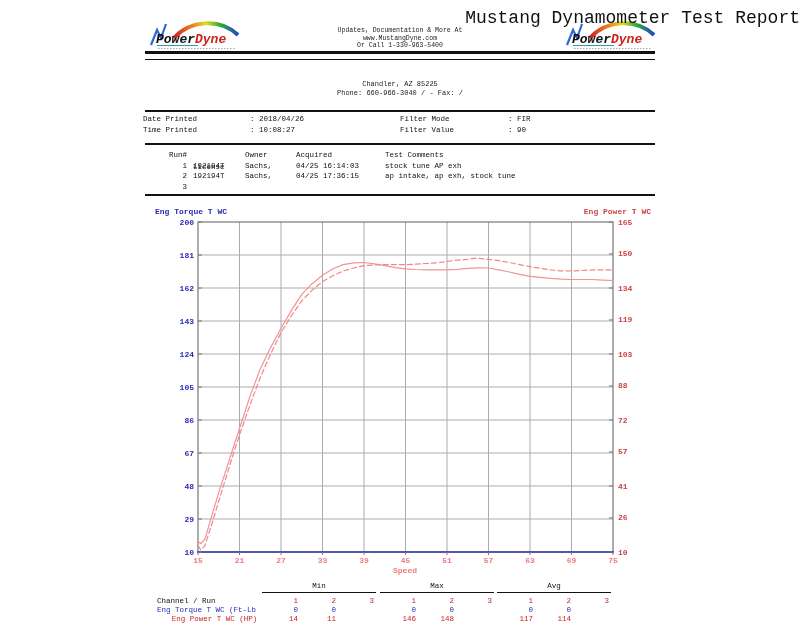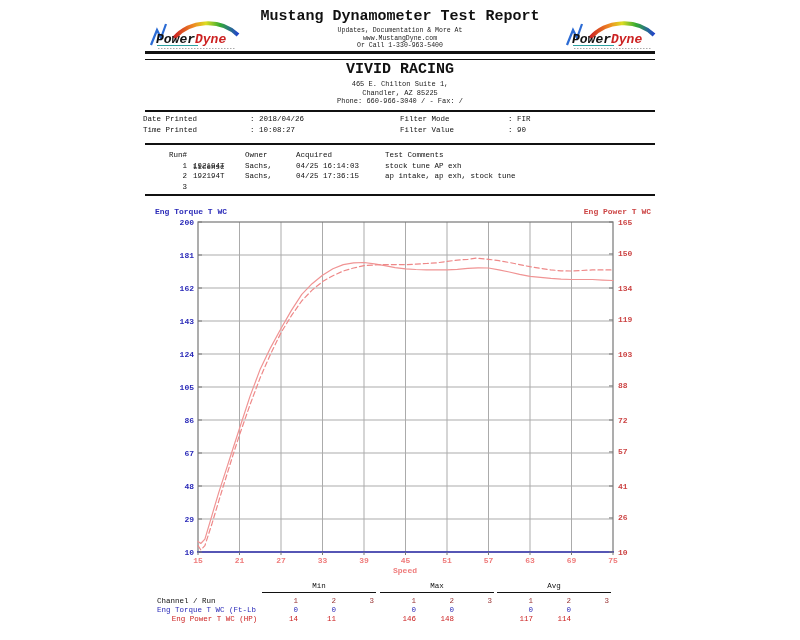--- a/index.html
+++ b/index.html
@@ -1,21 +1,21 @@
 <!DOCTYPE html>
 <html><head>
 <meta charset="utf-8">
 <style>
   html,body{margin:0;padding:0;background:#ffffff;}
   .page{position:relative;width:800px;height:640px;background:#ffffff;overflow:hidden;
         font-family:"Liberation Mono","DejaVu Sans Mono",monospace;color:#111;}
   .abs{position:absolute;}
   .rule{position:absolute;left:145px;width:510px;background:#111;}
-  .report-title{position:absolute;left:0;right:0;top:8px;text-align:center;
-        font-size:15px;font-weight:bold;letter-spacing:0px;}
+  .report-title{position:absolute;left:0;right:0;top:8px;text-align:right;
+        font-size:18px;font-weight:normal;letter-spacing:0px;}
   .subtitles{position:absolute;left:0;right:0;top:27px;text-align:center;
         font-size:6.5px;line-height:7.5px;color:#222;}
   .shop-name{position:absolute;left:0;right:0;top:61px;text-align:center;
         font-size:15px;font-weight:bold;}
   .shop-address{position:absolute;left:0;right:0;top:80px;text-align:center;
         font-size:7px;line-height:8.6px;color:#222;}
   .pi{position:absolute;font-size:7.5px;white-space:pre;}
   .logo{position:absolute;width:96px;height:34px;}
   #runs-table,#summary-table{position:absolute;font-size:7.5px;}
   #runs-table span,#summary-table span,#summary-table div{position:absolute;white-space:pre;}
@@ -63,23 +63,21 @@
   <div class="report-title">Mustang Dynamometer Test Report</div>
   <div class="subtitles">
     <div>Updates, Documentation &amp; More At</div>
     <div>www.MustangDyne.com</div>
     <div>Or Call 1-330-963-5400</div>
   </div>
 
   <div class="rule" style="top:51px;height:3px;"></div>
   <div class="rule" style="top:59px;height:1px;"></div>
 
-  <div class="shop-name">VIVID RACING</div>
   <div class="shop-address">
-    <div>465 E. Chilton Suite 1,</div>
     <div>Chandler, AZ  85225</div>
     <div>Phone: 660-966-3040 /  - Fax:  /</div>
   </div>
 
   <div class="rule" style="top:110px;height:2px;"></div>
 
   <span class="pi" style="left:143px;top:115px;">Date Printed</span>
   <span class="pi" style="left:250px;top:115px;">: 2018/04/26</span>
   <span class="pi" style="left:400px;top:115px;">Filter Mode</span>
   <span class="pi" style="left:508px;top:115px;text-align:right;">: FIR</span>

